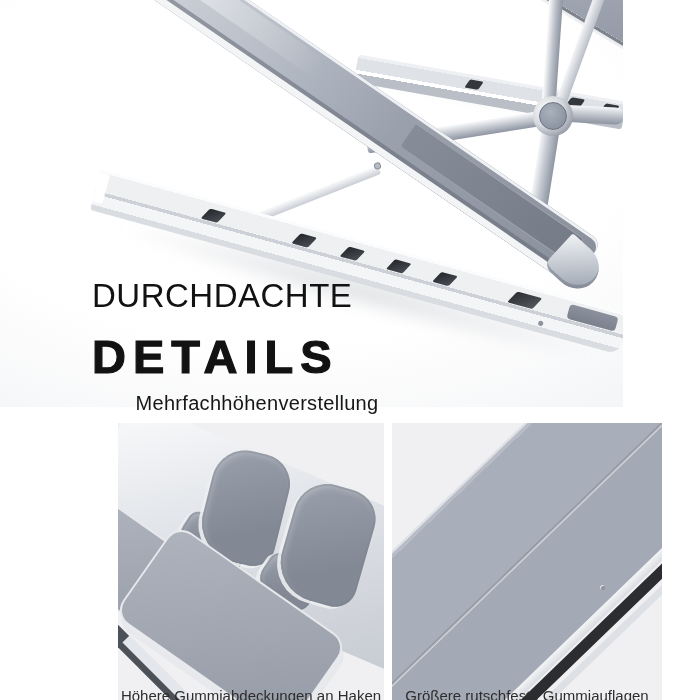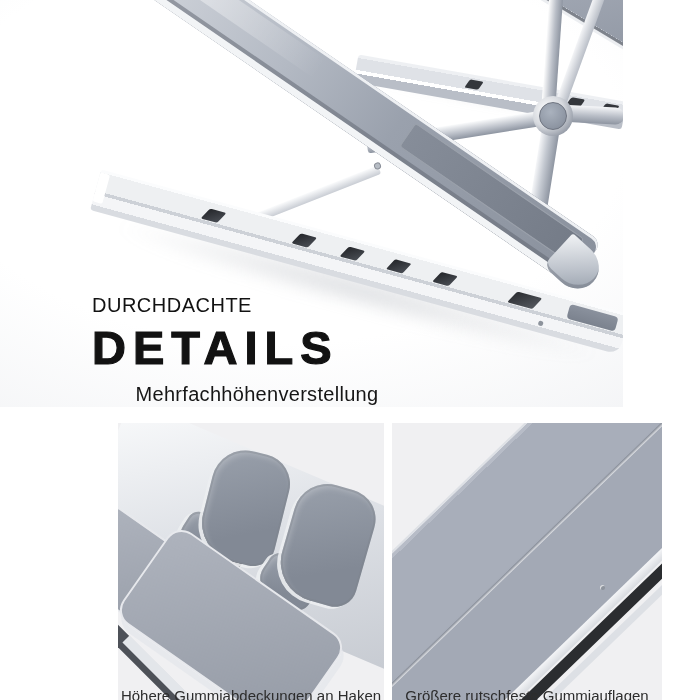--- a/index.html
+++ b/index.html
@@ -72,23 +72,23 @@
   .bb-1{left:112px}.bb-2{left:206px}.bb-3{left:256px}.bb-4{left:304px}.bb-5{left:352px}
   .bb-slot{left:430px;top:8px;width:26px;height:13px;border-radius:2px;transform:skewX(-28deg);
     background:linear-gradient(135deg,#2a2c30,#55595f);}
   .bb-screw{left:462px;top:30px;width:5px;height:5px;border-radius:50%;background:#8d939c;}
   .bb-endpad{left:488px;top:6px;width:50px;height:15px;border-radius:4px;
     background:linear-gradient(#8a919d,#7b828e);}
   .bb-capleft{left:0;top:3px;width:10px;height:30px;border-radius:2px;background:#ffffff;}
 
   
   .heading{left:92px;top:279px;width:330px;height:120px;}
-  .heading .kicker{position:static;display:block;font-size:20px;line-height:1.05;
-    letter-spacing:.5px;color:var(--text);margin-top:16px;}
-  .heading .title{position:static;display:block;margin-top:8px;font-size:47px;line-height:1;
+  .heading .kicker{position:static;display:block;font-size:33px;line-height:1.05;
+    letter-spacing:.5px;color:var(--text);}
+  .heading .title{position:static;display:block;margin-top:19px;font-size:47px;line-height:1;
     font-weight:bold;letter-spacing:7px;color:var(--text);-webkit-text-stroke:1.2px var(--text);}
   .heading .subtitle{position:static;display:block;margin-top:12px;font-size:20px;
     letter-spacing:.3px;color:#161616;text-align:center;}
 
   
   .panel{top:407px;height:293px;overflow:hidden;background:var(--panel-bg);}
   .panel-left{left:78px;width:266px;}
   .panel-right{left:352px;width:270px;}
   .caption{left:0;right:0;bottom:12px;text-align:center;font-size:15px;color:var(--caption-text);}
 

